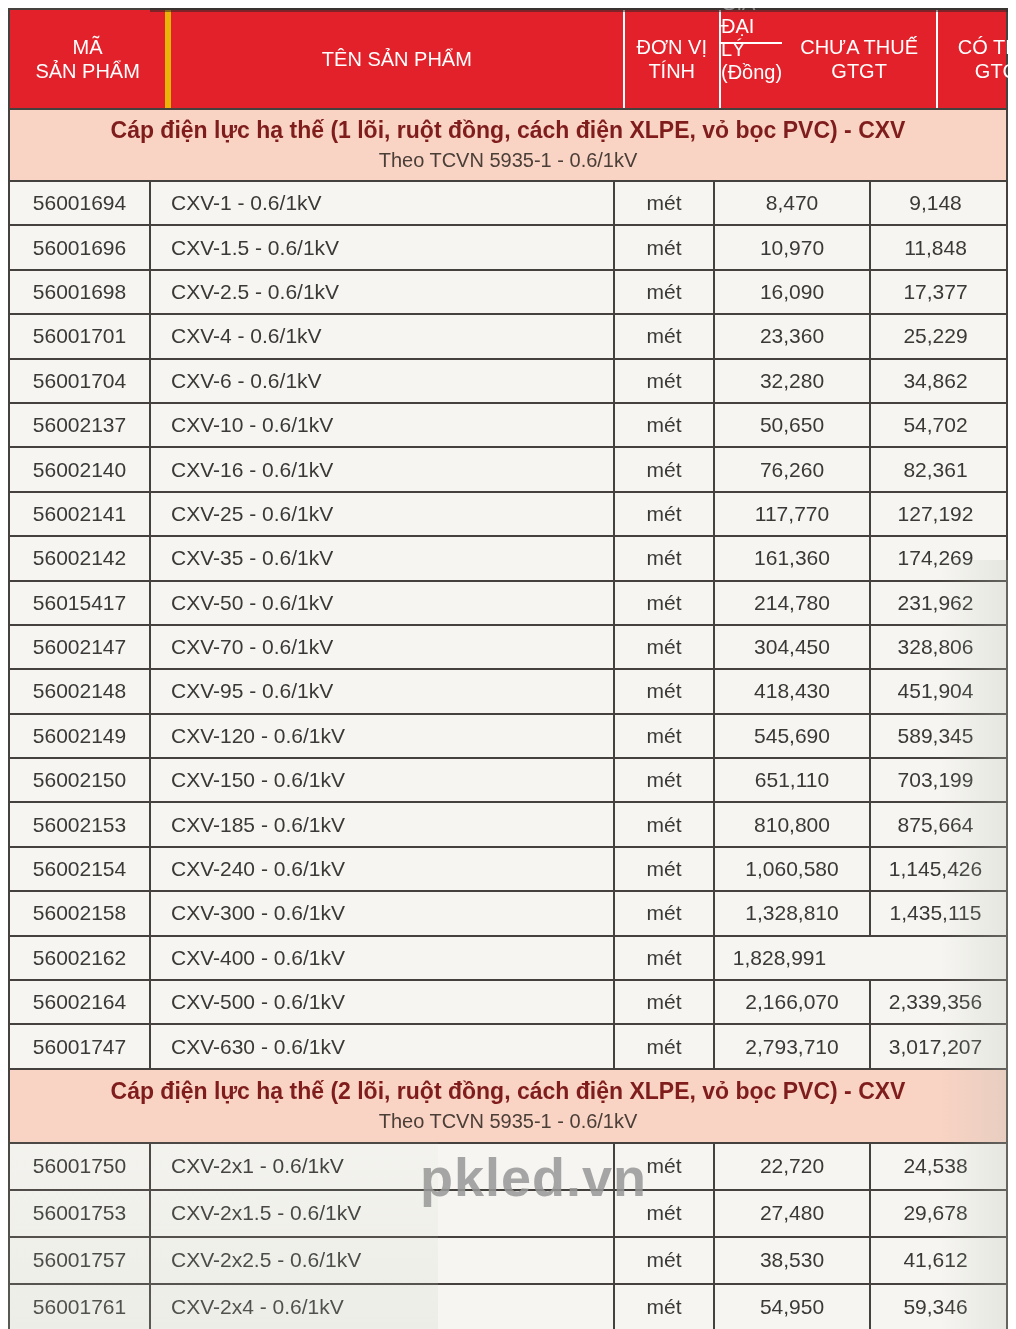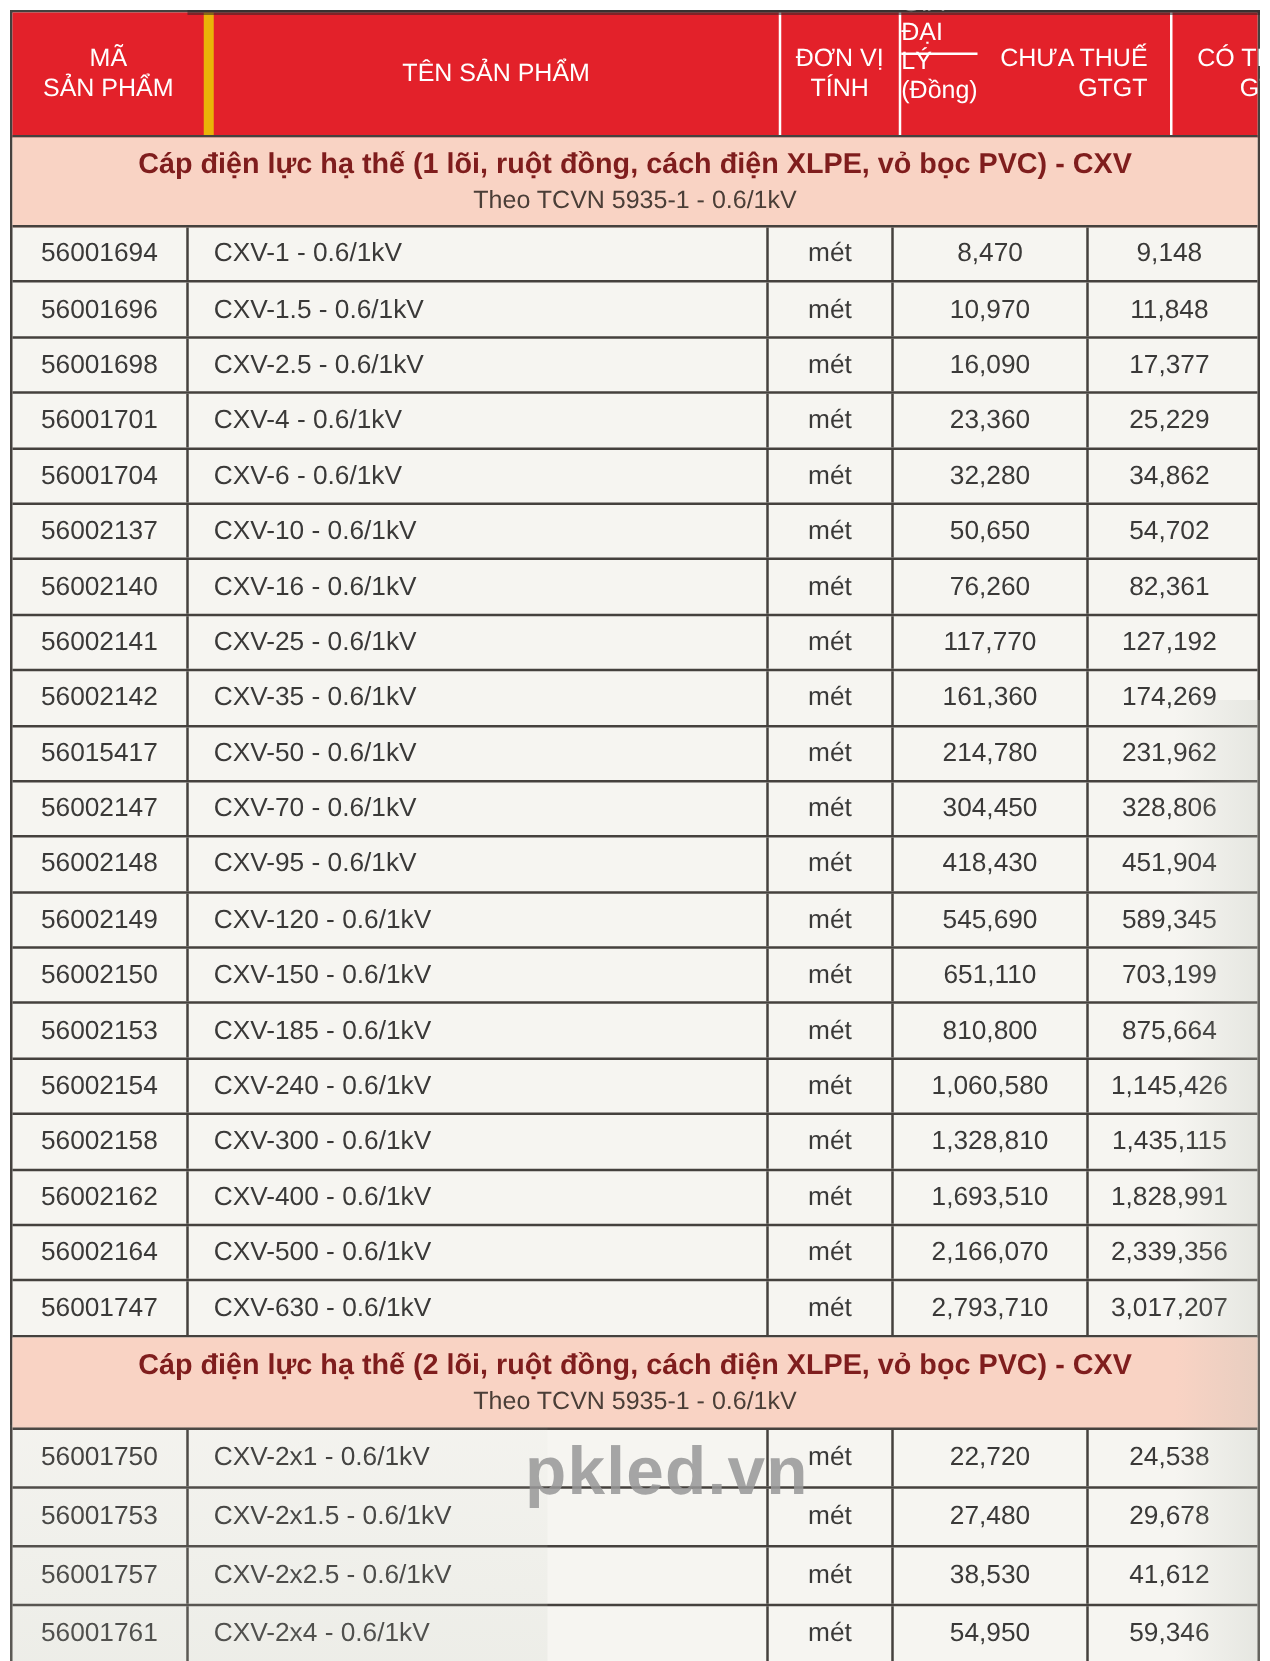--- a/index.html
+++ b/index.html
@@ -28,35 +28,35 @@
     box-sizing:border-box;
     color:#ffffff;
   }
   .th{
     display:flex;align-items:center;justify-content:center;
     text-align:center;
     font-size:20px;line-height:1.2;
     box-sizing:border-box;
     white-space:pre-line;
   }
-  .th-code{width:167px;border-right:8px solid #eab308;}
+  .th-code{width:167px;border-right:6px solid #eab308;}
   .th-name{width:470px;border-right:2px solid #ffffff;}
   .th-unit{width:100px;border-right:2px solid #ffffff;}
   .th-price-group{width:285px;display:flex;}
   .th-price-top{
     height:34px;display:flex;align-items:center;justify-content:center;
     border-bottom:2px solid #ffffff;box-sizing:border-box;
     font-size:20px;
   }
   .th-price-bottom{flex:1;display:flex;}
   .th-ex{width:156px;border-right:2px solid #ffffff;box-sizing:border-box;}
   .th-inc{width:129px;}
   .th-sub{
     display:flex;align-items:center;justify-content:center;
-    text-align:right;font-size:20px;line-height:1.2;white-space:pre-line;
+    text-align:center;font-size:20px;line-height:1.2;white-space:pre-line;
   }
   
   .band{
     background:#f9d3c4;
     border-bottom:2px solid #45413e;
     box-sizing:border-box;
     display:flex;flex-direction:column;align-items:center;justify-content:center;
     text-align:center;
   }
   .band-1{height:72px;}
@@ -273,21 +273,20 @@
     <div class="cell c-name">CXV-300 - 0.6/1kV</div>
     <div class="cell c-unit">mét</div>
     <div class="cell c-ex">1,328,810</div>
     <div class="cell c-inc">1,435,115</div>
   </div>
 
   <div class="row">
     <div class="cell c-code">56002162</div>
     <div class="cell c-name">CXV-400 - 0.6/1kV</div>
     <div class="cell c-unit">mét</div>
-    <div class="cell c-ex">1,693,510</div>
     <div class="cell c-inc">1,828,991</div>
   </div>
 
   <div class="row">
     <div class="cell c-code">56002164</div>
     <div class="cell c-name">CXV-500 - 0.6/1kV</div>
     <div class="cell c-unit">mét</div>
     <div class="cell c-ex">2,166,070</div>
     <div class="cell c-inc">2,339,356</div>
   </div>

